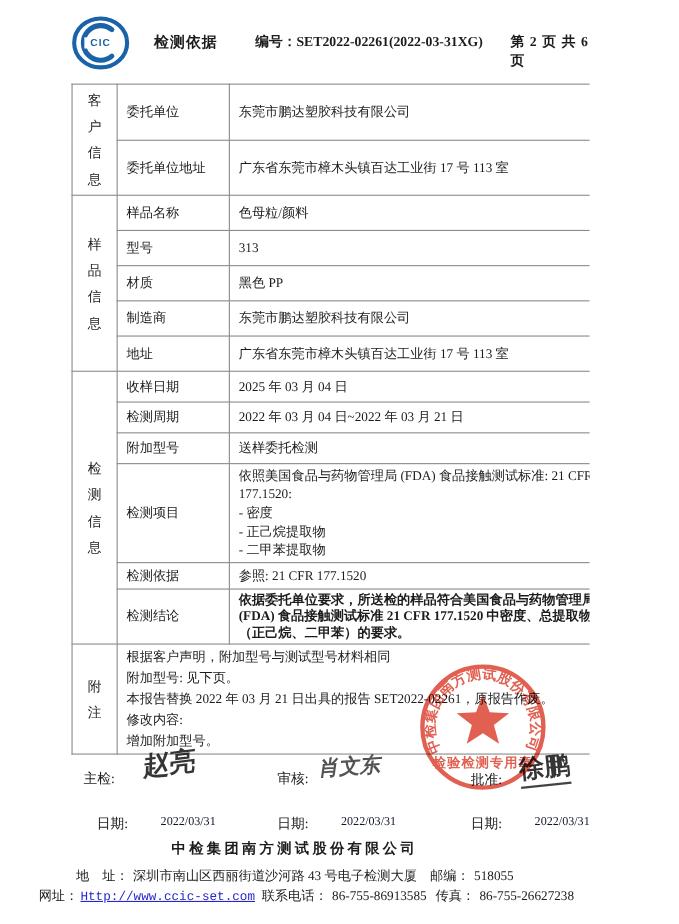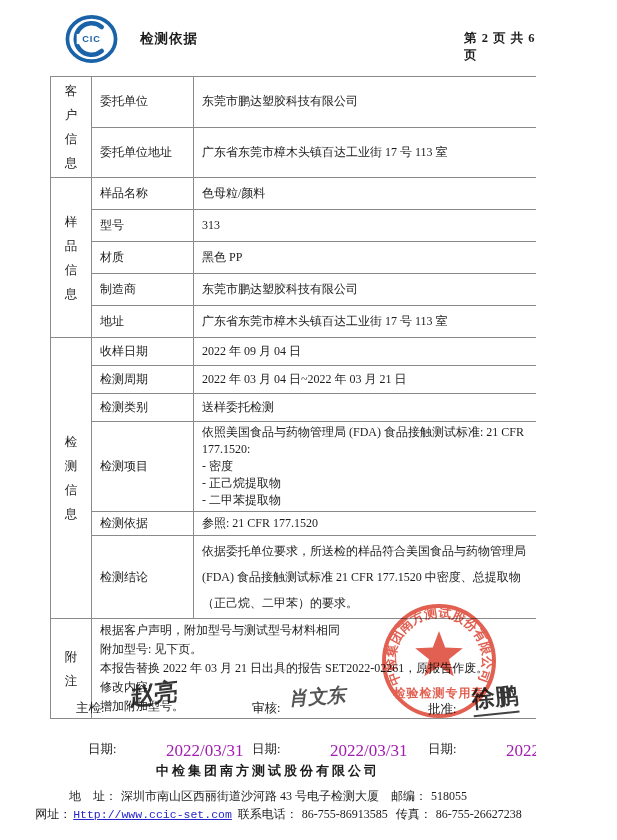--- a/index.html
+++ b/index.html
@@ -6,40 +6,40 @@
   .page{position:relative;width:536px;height:840px;background:#fff;overflow:hidden;
         font-family:"Liberation Serif","DejaVu Serif",serif;color:#1c1c1c;}
 
   
   .logo{position:absolute;left:63px;top:14px;width:57px;height:50px;}
   .hdr-title{position:absolute;left:140px;top:30px;font-size:13.5px;font-weight:bold;letter-spacing:1px;}
   .hdr-no{position:absolute;left:232px;top:30px;font-size:12.5px;font-weight:bold;}
   .hdr-page{position:absolute;left:464px;top:30px;font-size:12.5px;font-weight:bold;letter-spacing:1px;}
 
   
-  table.report{position:absolute;left:50px;top:76px;width:495px;border-collapse:collapse;
+  table.report{position:absolute;left:65px;top:76px;width:495px;border-collapse:collapse;
                font-size:12px;table-layout:fixed;border-radius:27px;}
   table.report td{border:1px solid #8a8a8a;padding:2px 8px;vertical-align:middle;}
   col.c1{width:41px;} col.c2{width:102px;} col.c3{width:352px;}
   td.sec{text-align:center;white-space:pre-line;line-height:24px;font-size:12.5px;padding:2px 0;}
   td.lbl{padding-left:9px;}
   td.val{padding-left:10px;}
   tr.h32{height:32px;} tr.h28{height:28px;} tr.h24{height:24px;}
   td.multiline{white-space:pre-line;line-height:17px;padding-top:5px;padding-bottom:5px;}
-  td.concl{white-space:normal;line-height:26px;padding-top:4px;padding-bottom:4px;}
+  td.concl{white-space:normal;line-height:15px;padding-top:4px;padding-bottom:4px;font-weight:bold;}
   td.notes{white-space:pre-line;line-height:19px;padding-top:5px;padding-bottom:4px;}
 
   
   .slabel{position:absolute;font-size:12.5px;color:#222;}
   .sig{position:absolute;font-family:"DejaVu Sans",sans-serif;font-weight:700;color:#1a1a1a;
        transform:rotate(-7deg) skewX(-8deg);opacity:.88;white-space:nowrap;}
   .sig1{left:130px;top:678px;font-size:24px;}
   .sig2{left:290px;top:684px;font-size:19px;font-weight:600;transform:rotate(-4deg) skewX(-12deg);opacity:.75;}
   .sig3{left:472px;top:682px;font-size:23px;border-bottom:2px solid #2a2a2a;transform:rotate(-6deg);}
-  .dval{position:absolute;font-size:17px;color:#a21caf;margin-left:20px;}
+  .dval{position:absolute;font-size:11px;color:#0f172a;}
 
   
   .stamp{position:absolute;left:374px;top:596px;width:130px;height:130px;
          opacity:.88;mix-blend-mode:multiply;pointer-events:none;}
   .stamp .ring-text{font-size:13px;font-weight:bold;fill:#dd4a39;font-family:"Liberation Serif",serif;}
   .stamp .banner{font-size:12px;font-weight:bold;fill:#dd4a39;letter-spacing:1px;font-family:"Liberation Serif",serif;}
 
   
   .f-company{position:absolute;left:0;right:0;top:762px;text-align:center;font-size:13px;
              font-weight:bold;letter-spacing:3px;}
@@ -54,20 +54,21 @@
 
 <div class="page">
 
   <svg class="logo" viewBox="0 0 60 54">
     <ellipse cx="30" cy="27" rx="26" ry="24" fill="none" stroke="#1a63a9" stroke-width="4"></ellipse>
     <path d="M 41 14 A 17 17 0 1 0 41 40" fill="none" stroke="#1a63a9" stroke-width="5" stroke-linecap="round"></path>
     <rect x="14" y="21.5" width="32" height="11" fill="#ffffff"></rect>
     <text x="30" y="30.5" text-anchor="middle" font-size="10" font-weight="bold" fill="#1a63a9" font-family="Liberation Sans, sans-serif" letter-spacing="1">CIC</text>
   </svg>
   <div class="hdr-title">检测依据</div>
+  <div class="hdr-no"><span>编号：</span><span>SET2022-02261(2022-03-31XG)</span></div>
   <div class="hdr-page">第 2 页 共 6 页</div>
 
   <table class="report">
     <colgroup>
         <col class="c1">
         <col class="c2">
         <col class="c3">
       </colgroup>
     <tbody>
       <tr class="h32">
@@ -101,28 +102,28 @@
       </tr>
       <tr class="h32">
         <td class="lbl">地址</td>
         <td class="val">广东省东莞市樟木头镇百达工业街 17 号 113 室</td>
       </tr>
 
       <tr class="h28">
         <td class="sec" rowspan="6">检测
 信息</td>
         <td class="lbl">收样日期</td>
-        <td class="val">2022 年 09 月 04 日</td>
+        <td class="val">2025 年 03 月 04 日</td>
       </tr>
       <tr class="h28">
         <td class="lbl">检测周期</td>
         <td class="val">2022 年 03 月 04 日~2022 年 03 月 21 日</td>
       </tr>
       <tr class="h28">
-        <td class="lbl">检测类别</td>
+        <td class="lbl">附加型号</td>
         <td class="val">送样委托检测</td>
       </tr>
       <tr>
         <td class="lbl">检测项目</td>
         <td class="val multiline">依照美国食品与药物管理局 (FDA) 食品接触测试标准: 21 CFR
 177.1520:
 - 密度
 - 正己烷提取物
 - 二甲苯提取物</td>
       </tr>

